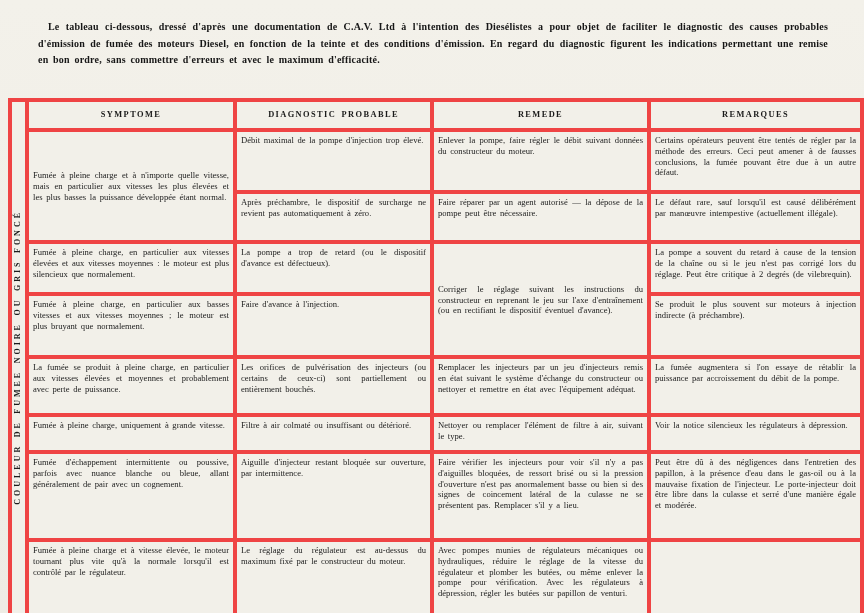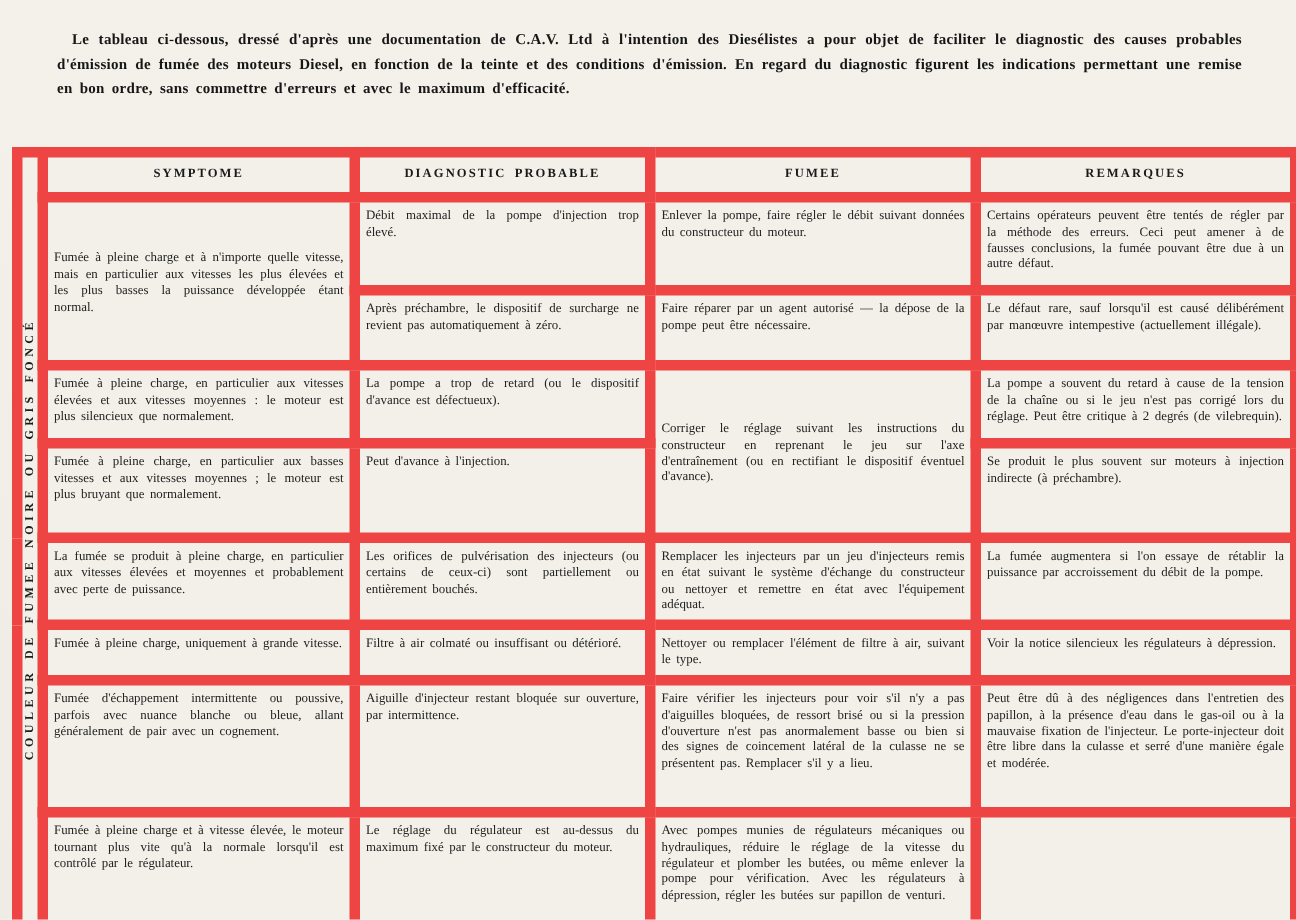--- a/index.html
+++ b/index.html
@@ -38,21 +38,21 @@
     top: 98px;
     width: 852px;
     border-collapse: collapse;
     table-layout: fixed;
     border-top: 3px double #3d3d3d;
     border-left: 3px double #3d3d3d;
     border-right: 1.5px solid #3d3d3d;
     background: #f2f0e9;
   }
   .diag-table td, .diag-table th {
-    border: 7px solid #ef4444;
+    border: 4px solid #ef4444;
     vertical-align: top;
     padding: 3px 4px 2px 4px;
     font-size: 8.6px;
     line-height: 10.8px;
     text-align: justify;
     word-spacing: 1.5px;
     color: #222;
   }
   .diag-table th {
     text-align: center;
@@ -106,21 +106,21 @@
       <col style="width:213px">
     </colgroup>
 
     <tbody>
         <tr class="h-header">
       <td class="vert-cell" rowspan="10">
         <span class="vert-label">COULEUR DE FUMEE NOIRE OU GRIS FONCÉ</span>
       </td>
       <th>SYMPTOME</th>
       <th>DIAGNOSTIC PROBABLE</th>
-      <th>FUMEE</th>
+      <th>REMEDE</th>
       <th>REMARQUES</th>
     </tr>
 
     <tr class="h-r1a">
       <td rowspan="2" class="va-mid">Fumée à pleine charge et à n'importe quelle vitesse, mais en particulier aux vitesses les plus élevées et les plus basses la puissance développée étant normal.</td>
       <td>Débit maximal de la pompe d'injection trop élevé.</td>
       <td>Enlever la pompe, faire régler le débit suivant données du constructeur du moteur.</td>
       <td>Certains opérateurs peuvent être tentés de régler par la méthode des erreurs. Ceci peut amener à de fausses conclusions, la fumée pouvant être due à un autre défaut.</td>
     </tr>
     <tr class="h-r1b">
@@ -130,21 +130,21 @@
     </tr>
 
     <tr class="h-r2">
       <td>Fumée à pleine charge, en particulier aux vitesses élevées et aux vitesses moyennes : le moteur est plus silencieux que normalement.</td>
       <td>La pompe a trop de retard (ou le dispositif d'avance est défectueux).</td>
       <td rowspan="2" class="va-mid">Corriger le réglage suivant les instructions du constructeur en reprenant le jeu sur l'axe d'entraînement (ou en rectifiant le dispositif éventuel d'avance).</td>
       <td>La pompe a souvent du retard à cause de la tension de la chaîne ou si le jeu n'est pas corrigé lors du réglage. Peut être critique à 2 degrés (de vilebrequin).</td>
     </tr>
     <tr class="h-r3">
       <td>Fumée à pleine charge, en particulier aux basses vitesses et aux vitesses moyennes ; le moteur est plus bruyant que normalement.</td>
-      <td>Peut d'avance à l'injection.</td>
+      <td>Faire d'avance à l'injection.</td>
       <td>Se produit le plus souvent sur moteurs à injection indirecte (à préchambre).</td>
     </tr>
 
     <tr class="h-r4">
       <td>La fumée se produit à pleine charge, en particulier aux vitesses élevées et moyennes et probablement avec perte de puissance.</td>
       <td>Les orifices de pulvérisation des injecteurs (ou certains de ceux-ci) sont partiellement ou entièrement bouchés.</td>
       <td>Remplacer les injecteurs par un jeu d'injecteurs remis en état suivant le système d'échange du constructeur ou nettoyer et remettre en état avec l'équipement adéquat.</td>
       <td>La fumée augmentera si l'on essaye de rétablir la puissance par accroissement du débit de la pompe.</td>
     </tr>
 

